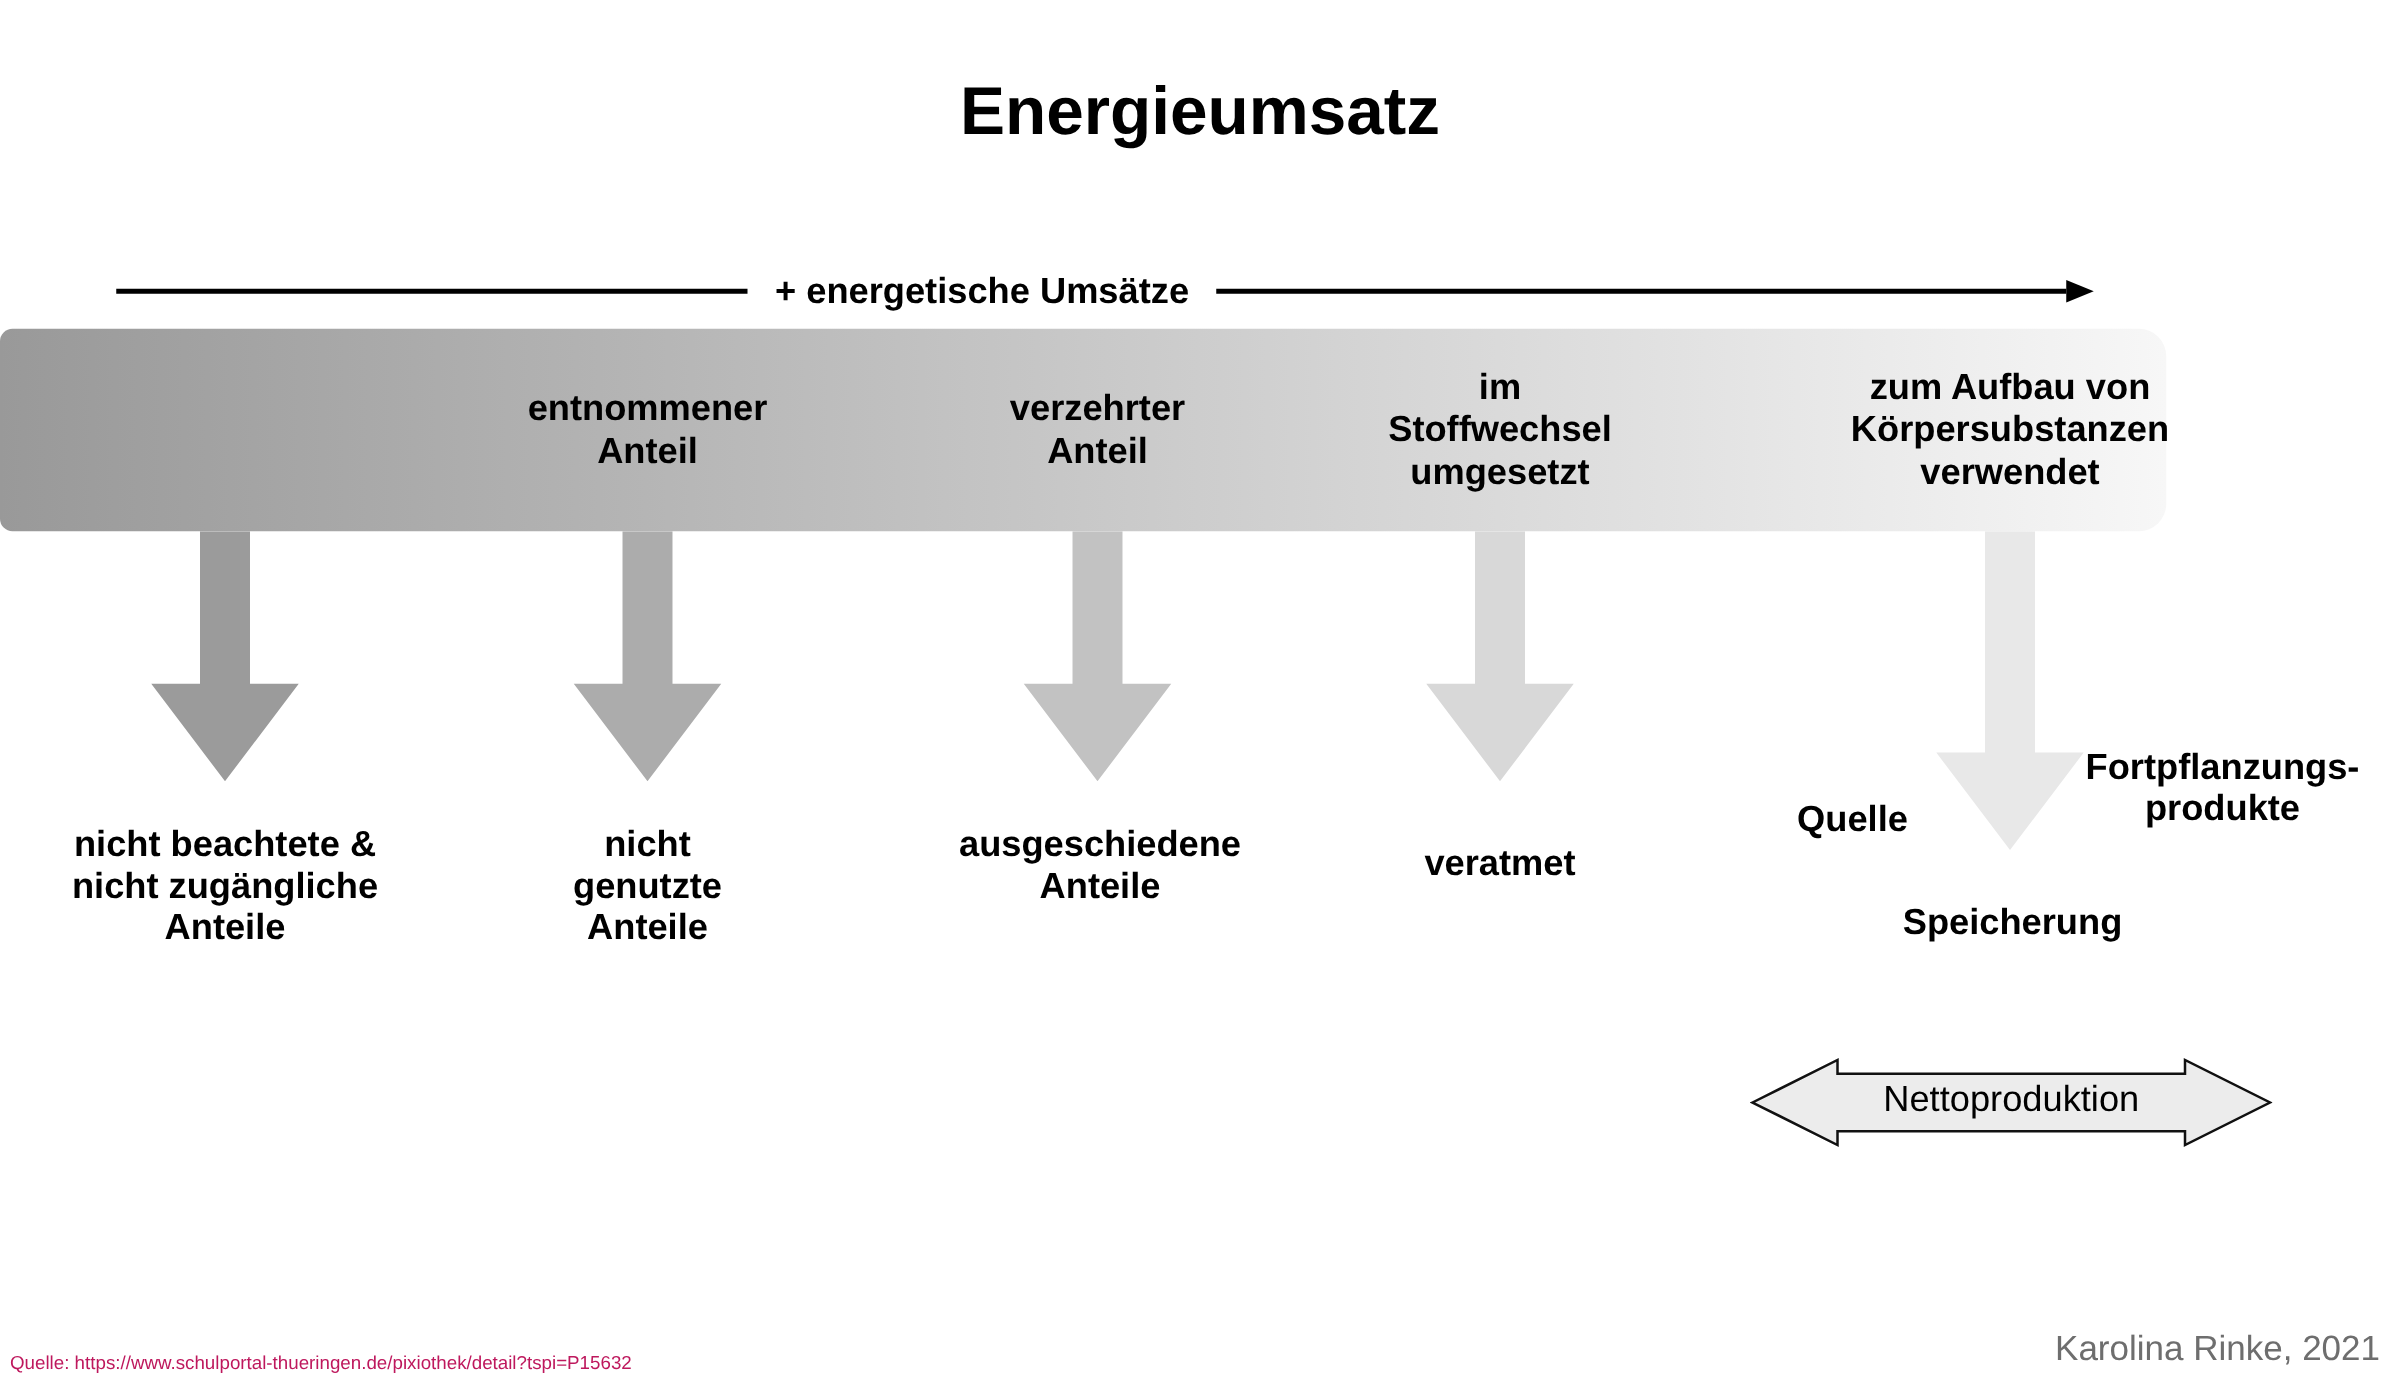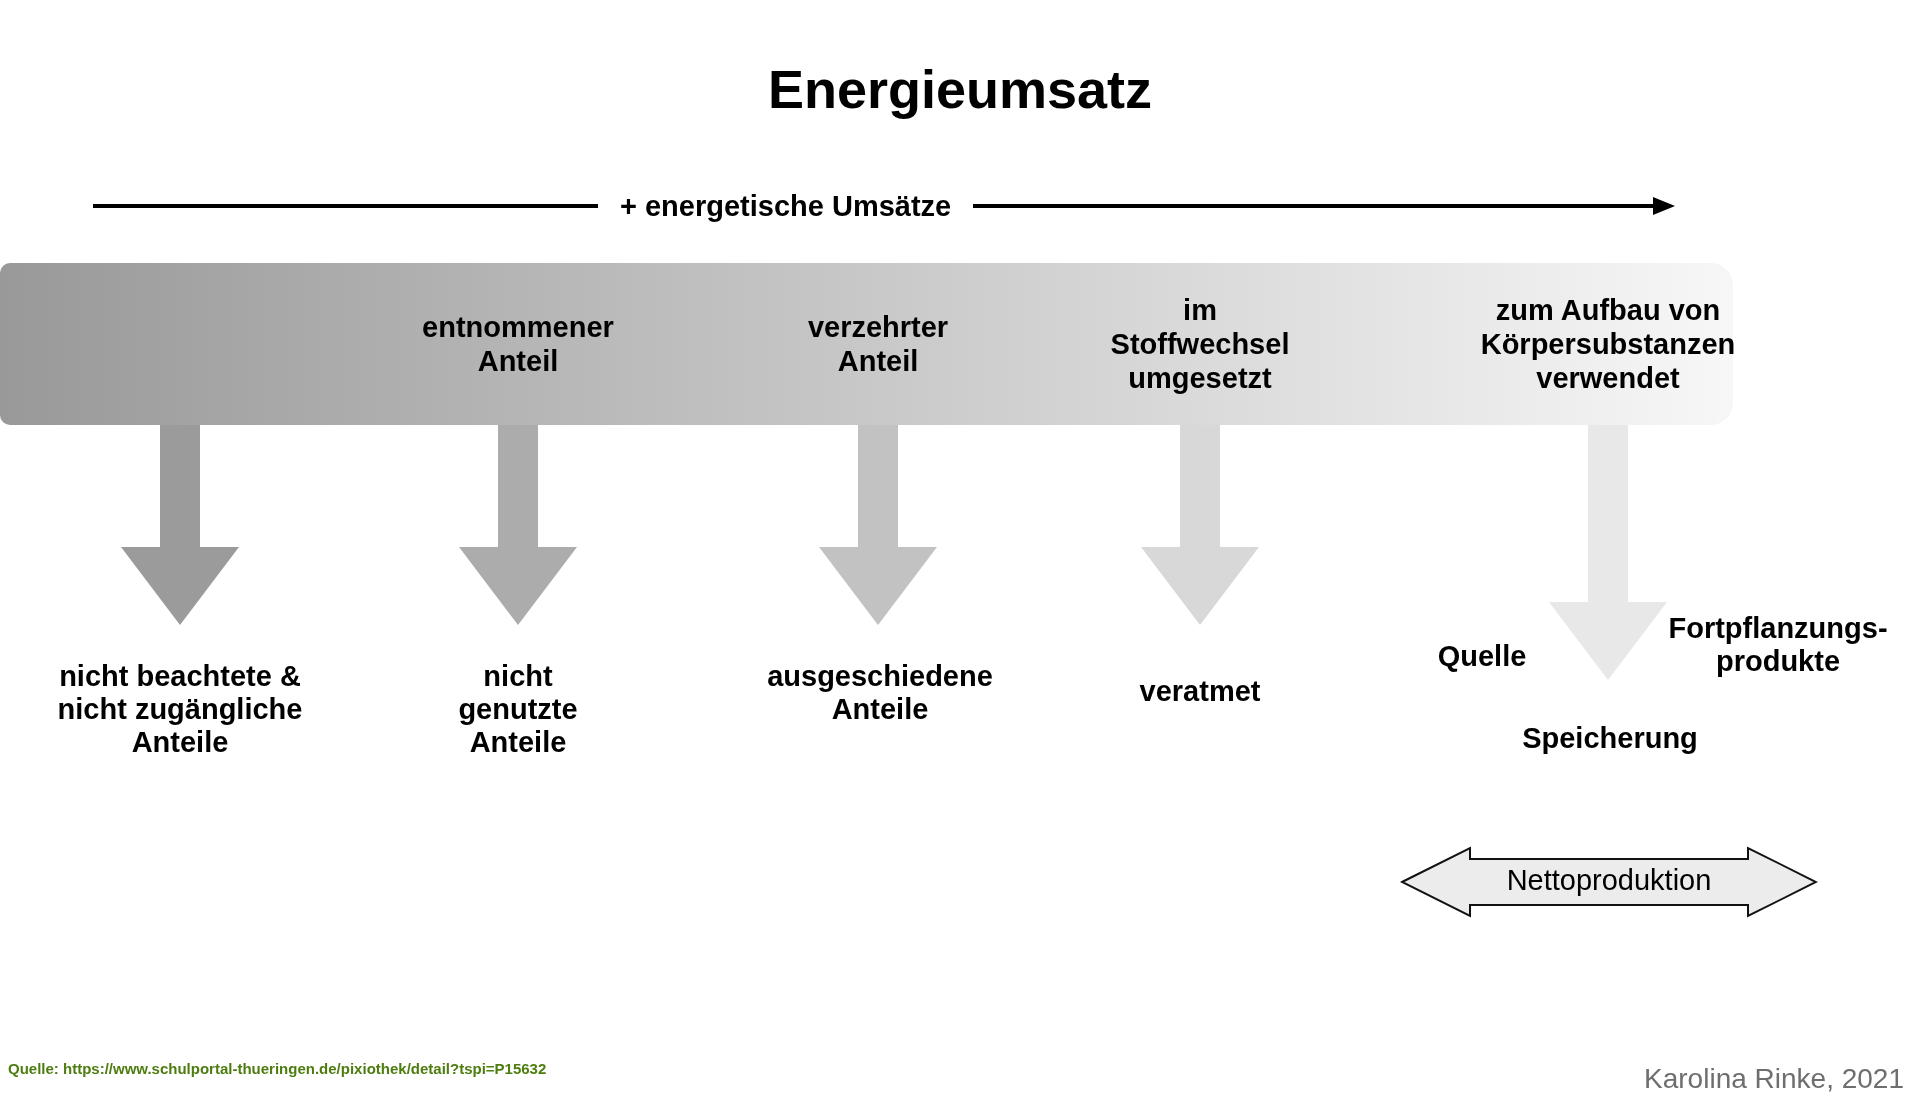--- a/index.html
+++ b/index.html
@@ -12,21 +12,21 @@
     overflow:hidden;
   }
   .abs{position:absolute;}
   .title{
     top:58px;left:0;width:1920px;
     text-align:center;
     font-size:54px;font-weight:bold;
   }
   
   .top-arrow{
-    top:186px;left:93px;width:1582px;height:40px;
+    top:213px;left:93px;width:1582px;height:40px;
     display:flex;align-items:center;
   }
   .top-arrow .line{height:4px;background:#000;}
   .top-arrow .line.left{flex:0 0 505px;}
   .top-arrow .line.right{flex:1;}
   .top-arrow .label{
     font-size:29px;font-weight:bold;
     padding:0 22px;white-space:nowrap;
   }
   .top-arrow .head{
@@ -61,22 +61,22 @@
   .netto-label{
     top:864px;left:1609px;
     transform:translateX(-50%);
     font-size:29px;font-weight:normal;white-space:nowrap;
   }
   .credit{
     top:1035px;right:16px;
     font-size:28px;color:#6e6e6e;margin-top:28px;
   }
   .source{
-    top:1060px;left:8px;
-    font-size:15px;color:#4d7c0f;font-weight:bold;
+    top:1082px;left:8px;
+    font-size:15px;color:#be185d;
   }
 </style>
 </head>
 <body>
 
 <div class="canvas">
 
   <div class="abs title">Energieumsatz</div>
 
   <div class="abs top-arrow">
@@ -119,21 +119,21 @@
 nicht zugängliche
 Anteile</div>
   <div class="abs below-label" style="left:518px;top:660px">nicht
 genutzte
 Anteile</div>
   <div class="abs below-label" style="left:880px;top:660px">ausgeschiedene
 Anteile</div>
   <div class="abs below-label" style="left:1200px;top:675px">veratmet</div>
 
   <div class="abs below-label" style="left:1482px;top:640px">Quelle</div>
-  <div class="abs below-label" style="left:1778px;top:612px">Fortpflanzungs-
+  <div class="abs below-label" style="left:1778px;top:598px">Fortpflanzungs-
 produkte</div>
   <div class="abs below-label" style="left:1610px;top:722px">Speicherung</div>
 
   <svg class="abs" style="left:1400px;top:846px" width="418" height="72" viewBox="0 0 418 72">
     <polygon points="2,36 70,2 70,13 348,13 348,2 416,36 348,70 348,59 70,59 70,70" stroke-width="2" stroke-linejoin="miter" fill="#ececec" stroke="#111111"></polygon>
   </svg>
   <div class="abs netto-label">Nettoproduktion</div>
 
   <div class="abs credit">Karolina Rinke, 2021</div>
   <div class="abs source">Quelle: https://www.schulportal-thueringen.de/pixiothek/detail?tspi=P15632</div>

